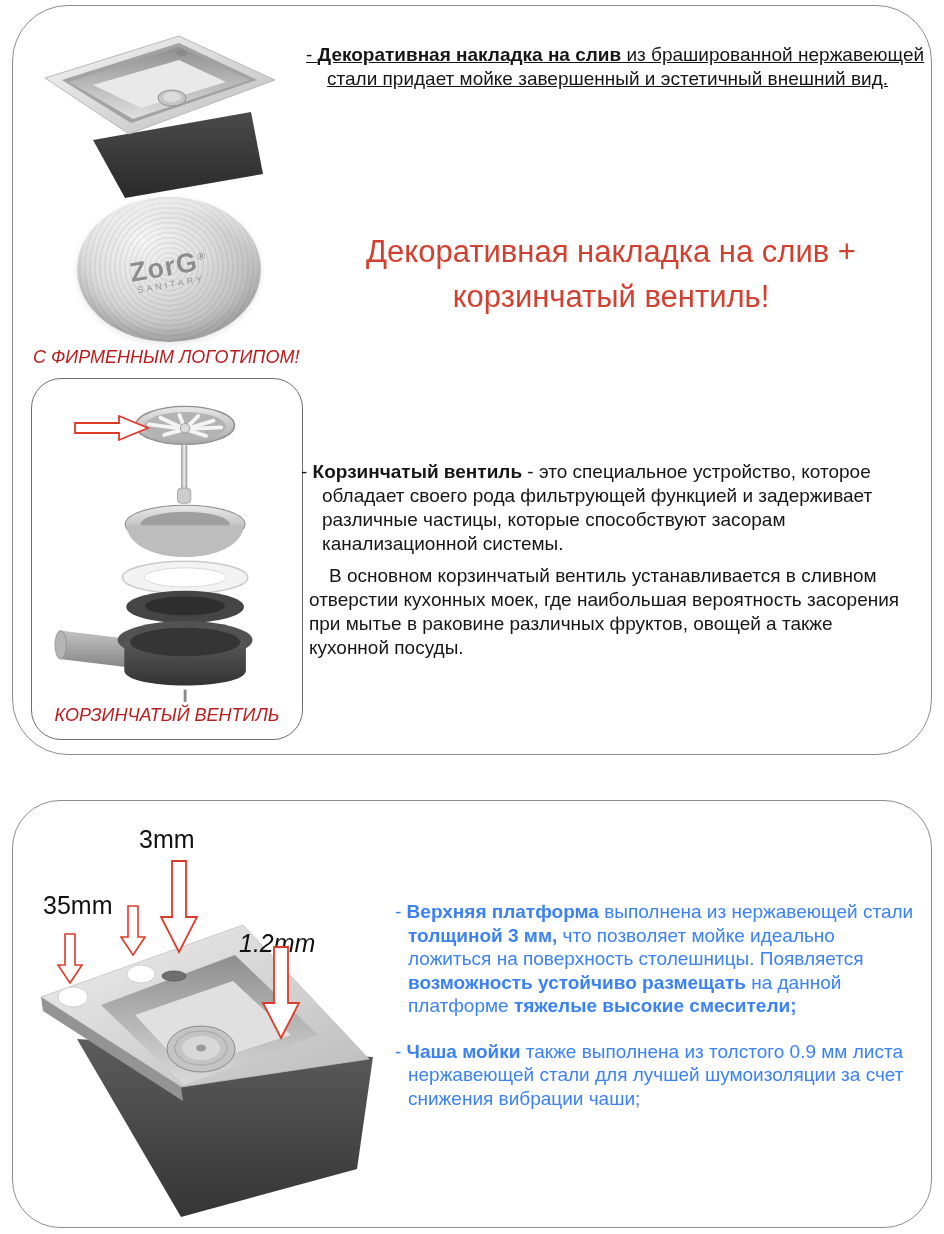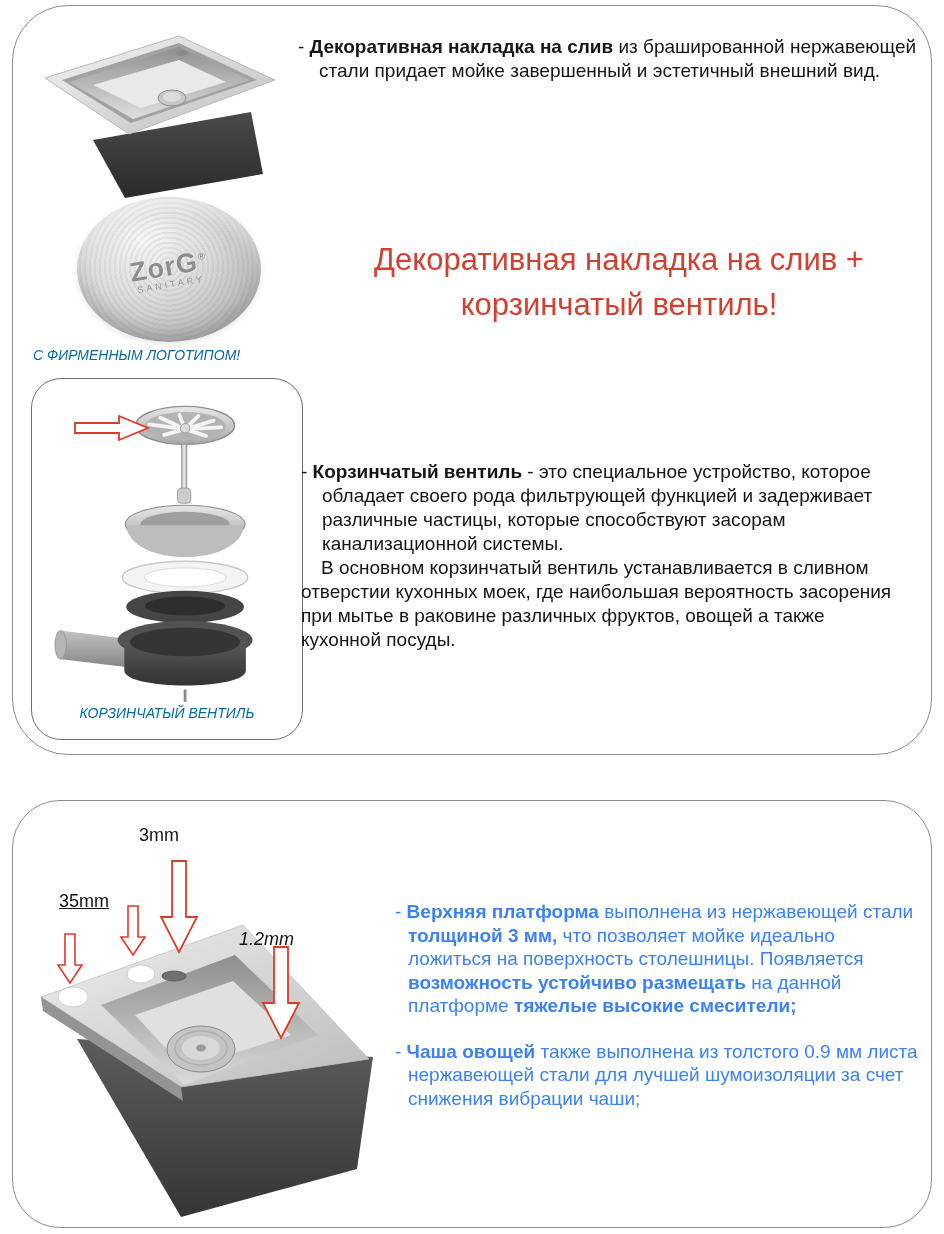--- a/index.html
+++ b/index.html
@@ -20,21 +20,21 @@
   }
   .para b{font-weight:bold;}
   .red-heading{
     position:absolute;color:#d24030;text-align:center;font-weight:400;
   }
   .h-drain{left:278px;top:219px;width:632px;font-size:31px;line-height:45px;}
   .h-clog{left:278px;top:681px;width:632px;font-size:34px;line-height:40px;}
   .h-steel{left:330px;top:28px;width:440px;font-size:31px;line-height:38px;}
 
   .caption{
-    position:absolute;font-style:italic;font-size:14px;color:#0369a1;white-space:nowrap;
+    position:absolute;font-style:italic;font-size:18px;color:#b91c1c;white-space:nowrap;
   }
 
   
   .disc{
     position:absolute;left:64px;top:191px;width:184px;height:145px;border-radius:50%;
     background:
       repeating-radial-gradient(circle at 50% 48%, rgba(130,130,130,0) 0 3px, rgba(110,110,110,.10) 3px 5px),
       radial-gradient(ellipse at 36% 30%, #f6f6f6 0%, #dedede 38%, #c2c2c2 66%, #a6a6a6 100%);
     box-shadow: inset 0 -8px 16px rgba(0,0,0,.18), inset 0 8px 14px rgba(255,255,255,.55), 0 2px 6px rgba(0,0,0,.10);
   }
@@ -50,21 +50,21 @@
   
   .valve-frame{
     position:absolute;left:18px;top:372px;width:272px;height:362px;
     border:1.4px solid #6e6e6e;border-radius:30px;box-sizing:border-box;background:#fff;
   }
   .valve-caption{left:0;right:0;top:326px;text-align:center;white-space:nowrap;}
   .valve-art{position:absolute;left:22px;top:12px;}
   .arrow-right{position:absolute;left:40px;top:33px;}
 
   
-  .dim-label{position:absolute;font-size:18px;color:#111;white-space:nowrap;}
+  .dim-label{position:absolute;font-size:25px;color:#111;white-space:nowrap;}
   .arrow{position:absolute;}
   .bullets{position:absolute;left:382px;top:99px;width:540px;}
   .bullet{
     font-size:19px;line-height:23.5px;color:#3b82f6;width:512px;
     padding-left:13px;text-indent:-13px;margin-bottom:22px;
   }
   .bullet b{font-weight:bold;}
 </style>
 </head>
 <body>
@@ -91,23 +91,23 @@
       <polygon points="64,118 222,90 234,152 96,176" fill="url(#s1body)"></polygon>
       <polygon points="16,56 150,14 246,58 100,112" fill="url(#s1top)" stroke="#b8b8b8" stroke-width="1"></polygon>
       <polygon points="33,58 150,21 228,58 102,101" fill="#a2a2a2"></polygon>
       <polygon points="40,60 150,25 221,58 104,97" fill="url(#s1wall)"></polygon>
       <polygon points="64,63 150,38 197,60 112,86" fill="#e9e9e9"></polygon>
       <ellipse cx="143" cy="76" rx="14" ry="8" fill="#c6c6c6" stroke="#929292" stroke-width="1"></ellipse>
       <ellipse cx="143" cy="75" rx="9" ry="5" fill="#dcdcdc"></ellipse>
       <ellipse cx="153" cy="31" rx="6" ry="3" fill="#8a8a8a"></ellipse>
     </svg>
 
-    <p class="para" style="left:285px;top:29px;width:605px;margin:0;"><span>-  </span><b>Декоративная накладка на слив</b><span> из брашированной нержавеющей стали придает мойке завершенный и эстетичный внешний вид.</span></p>
-
-    <h1 class="red-heading h-drain" style="margin:12px;">Декоративная накладка на слив + корзинчатый вентиль!</h1>
+    <p class="para" style="left:285px;top:29px;width:605px;margin:8px;text-decoration:underline;"><span>-  </span><b>Декоративная накладка на слив</b><span> из брашированной нержавеющей стали придает мойке завершенный и эстетичный внешний вид.</span></p>
+
+    <h1 class="red-heading h-drain" style="margin:4px;">Декоративная накладка на слив + корзинчатый вентиль!</h1>
 
     <div class="disc">
       <div class="disc-logo">
         <div class="brand-row"><span>ZorG</span><span class="brand-reg">®</span></div>
         <div class="brand-sub">SANITARY</div>
       </div>
     </div>
     <div class="caption" style="left:20px;top:341px;">С ФИРМЕННЫМ ЛОГОТИПОМ!</div>
 
     <div class="valve-frame">
@@ -168,21 +168,21 @@
         <line x1="138" y1="314" x2="138" y2="327" stroke="#8a8a8a" stroke-width="3"></line>
       </svg>
 
       <svg class="arrow-right" width="80" height="32" viewBox="0 0 80 32">
         <polygon points="3,11 47,11 47,4 76,16 47,28 47,21 3,21" fill="#ffffff" stroke="#dc3b2a" stroke-width="1.8"></polygon>
       </svg>
       <div class="caption valve-caption">КОРЗИНЧАТЫЙ ВЕНТИЛЬ</div>
     </div>
 
     <p class="para" style="left:288px;top:454px;width:605px;margin:0;"><span>-  </span><b>Корзинчатый вентиль</b><span> - это специальное устройство, которое обладает своего рода фильтрующей функцией и задерживает различные частицы, которые способствуют засорам канализационной системы.</span></p>
-    <p class="para" style="left:288px;top:550px;width:605px;margin:0;padding-left:0;text-indent:20px;">В основном корзинчатый вентиль устанавливается в сливном отверстии кухонных моек, где наибольшая вероятность засорения при мытье в раковине различных фруктов, овощей а также кухонной посуды.</p>
+    <p class="para" style="left:288px;top:550px;width:605px;margin:8px;padding-left:0;text-indent:20px;">В основном корзинчатый вентиль устанавливается в сливном отверстии кухонных моек, где наибольшая вероятность засорения при мытье в раковине различных фруктов, овощей а также кухонной посуды.</p>
 
   </section>
 
   <section class="panel panel-bottom">
 
 
     <svg style="position:absolute;left:20px;top:118px;" width="376" height="300" viewBox="0 0 376 300">
       <defs>
         <linearGradient id="steel2" x1="0" y1="0" x2="1" y2="1">
           <stop offset="0" stop-color="#efefef"></stop>
@@ -209,31 +209,31 @@
       <ellipse cx="141" cy="57" rx="12" ry="5" fill="#6f6f6f" stroke="#565656" stroke-width=".8"></ellipse>
       <ellipse cx="40" cy="78" rx="15" ry="10" fill="#ffffff" stroke="#cfcfcf" stroke-width="1"></ellipse>
       <ellipse cx="108" cy="55" rx="14" ry="9" fill="#ffffff" stroke="#cfcfcf" stroke-width="1"></ellipse>
     </svg>
 
     <div class="dim-label" style="left:126px;top:24px;">3mm</div>
     <svg class="arrow" style="left:146px;top:58px;" width="40" height="96" viewBox="0 0 40 96">
       <polygon points="13,2 27,2 27,58 38,58 20,93 2,58 13,58" fill="#ffffff" stroke="#dc3b2a" stroke-width="1.8"></polygon>
     </svg>
 
-    <div class="dim-label" style="left:46px;top:90px;text-decoration:underline;">35mm</div>
+    <div class="dim-label" style="left:30px;top:90px;">35mm</div>
     <svg class="arrow" style="left:44px;top:132px;" width="26" height="52" viewBox="0 0 26 52">
       <polygon points="8,1 18,1 18,32 25,32 13,50 1,32 8,32" fill="#ffffff" stroke="#dc3b2a" stroke-width="1.6"></polygon>
     </svg>
     <svg class="arrow" style="left:107px;top:104px;" width="26" height="52" viewBox="0 0 26 52">
       <polygon points="8,1 18,1 18,32 25,32 13,50 1,32 8,32" fill="#ffffff" stroke="#dc3b2a" stroke-width="1.6"></polygon>
     </svg>
 
     <div class="dim-label" style="left:226px;top:128px;font-style:italic;">1.2mm</div>
     <svg class="arrow" style="left:248px;top:144px;" width="40" height="96" viewBox="0 0 40 96">
       <polygon points="13,2 27,2 27,58 38,58 20,93 2,58 13,58" fill="#ffffff" stroke="#dc3b2a" stroke-width="1.8"></polygon>
     </svg>
 
     <div class="bullets">
       <p class="bullet" style="margin-top:0;"><span>- </span><b>Верхняя платформа</b><span> выполнена из нержавеющей стали </span><b>толщиной 3 мм,</b><span> что позволяет мойке идеально ложиться на поверхность столешницы. Появляется </span><b>возможность устойчиво размещать</b><span> на данной платформе </span><b>тяжелые высокие смесители;</b></p>
-      <p class="bullet"><span>- </span><b>Чаша овощей</b><span> также выполнена из толстого 0.9 мм листа нержавеющей стали для лучшей шумоизоляции за счет снижения вибрации чаши;</span></p>
+      <p class="bullet"><span>- </span><b>Чаша мойки</b><span> также выполнена из толстого 0.9 мм листа нержавеющей стали для лучшей шумоизоляции за счет снижения вибрации чаши;</span></p>
     </div>
   </section>
 </div>
 
 </body></html>

